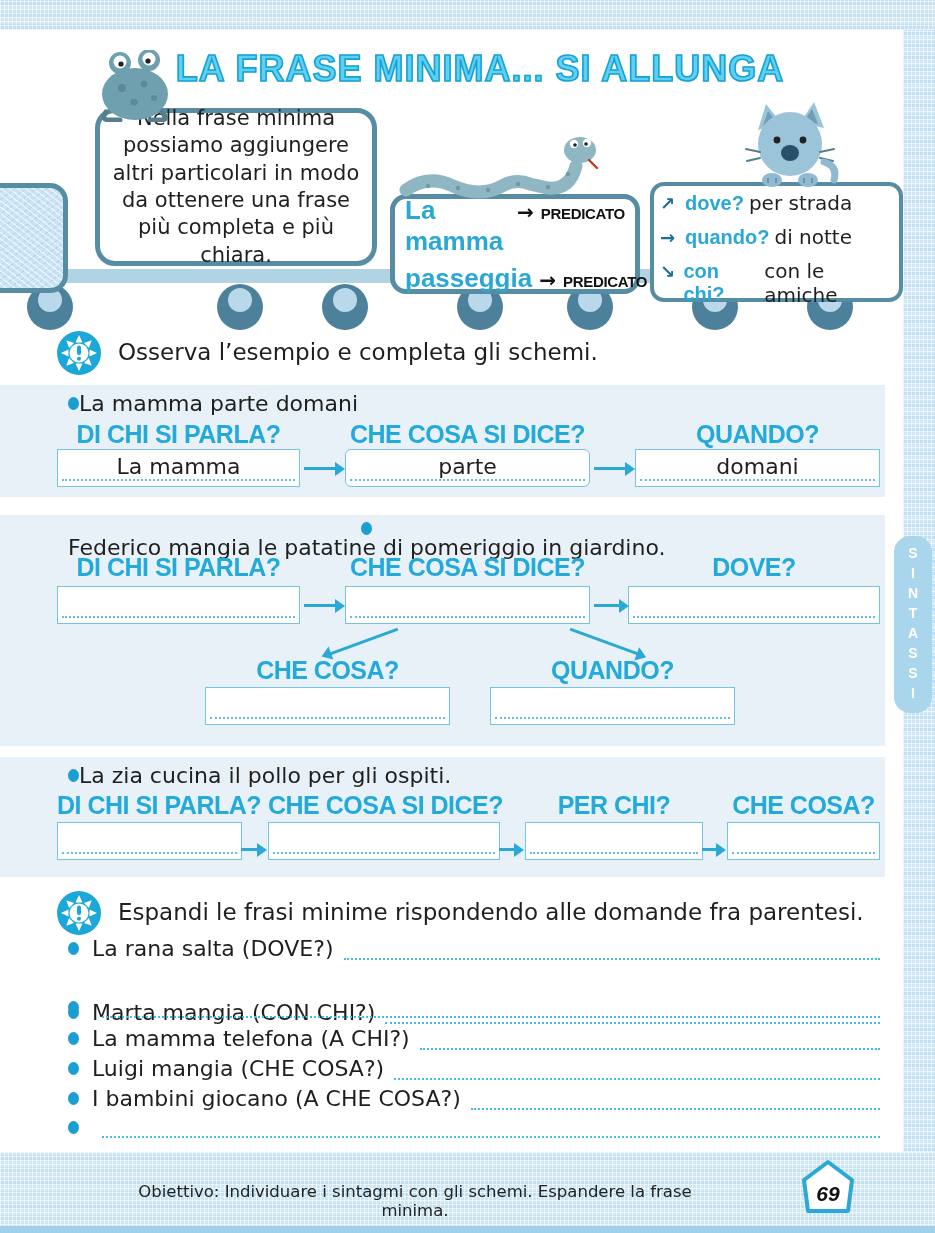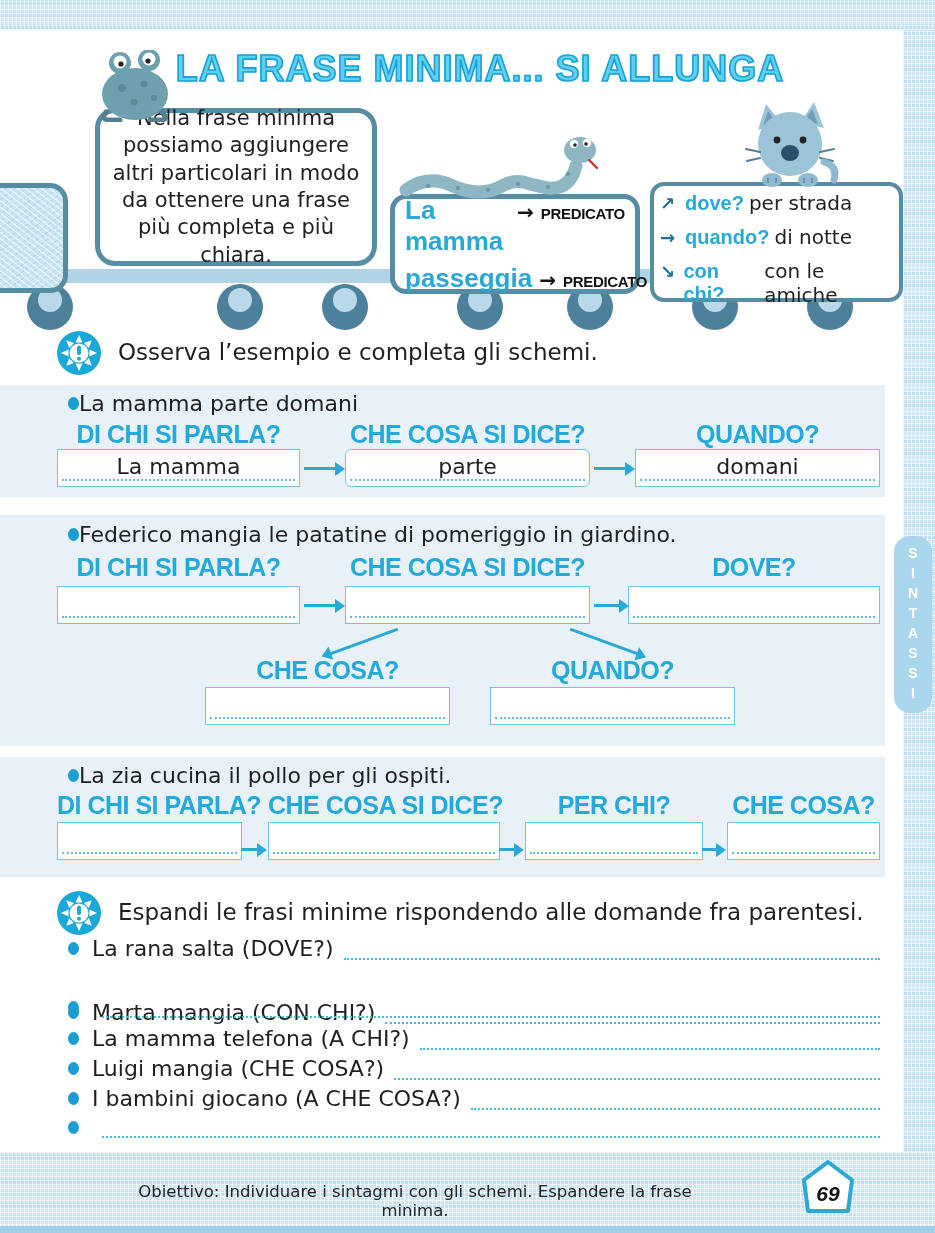--- a/index.html
+++ b/index.html
@@ -220,21 +220,21 @@
 <div class="abs fill-box" style="left:345px;top:449px;width:245px;border-radius:6px;">
   <span class="val">parte</span>
 </div>
 <div class="abs fill-box" style="left:635px;top:449px;width:245px;">
   <span class="val">domani</span>
 </div>
 <div class="abs arrow-r" style="left:304px;top:467px;width:32px;"></div>
 <div class="abs arrow-r" style="left:594px;top:467px;width:32px;"></div>
 
 <div class="abs band" style="top:515px;height:231px;"></div>
-<div class="abs sent-row" style="left:68px;top:522px;">
+<div class="abs sent-row" style="left:68px;top:522px;flex-direction:column;">
   <span class="bullet"></span>
   <span class="sentence">Federico mangia le patatine di pomeriggio in giardino.</span>
 </div>
 <div class="abs col-header" style="left:57px;top:553px;width:243px;">DI CHI SI PARLA?</div>
 <div class="abs col-header" style="left:345px;top:553px;width:245px;">CHE COSA SI DICE?</div>
 <div class="abs col-header" style="left:628px;top:553px;width:252px;">DOVE?</div>
 <div class="abs fill-box" style="left:57px;top:586px;width:243px;">
   <span class="val"></span>
 </div>
 <div class="abs fill-box" style="left:345px;top:586px;width:245px;">

